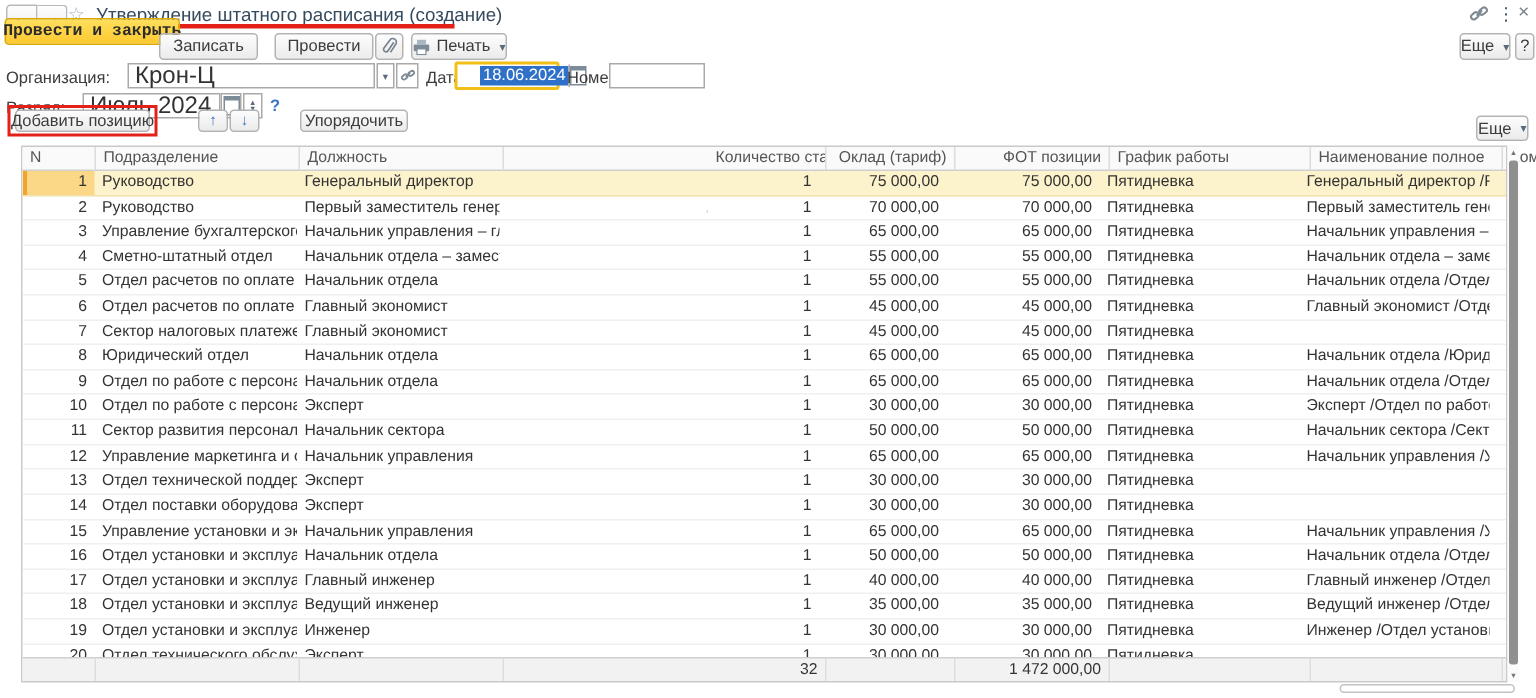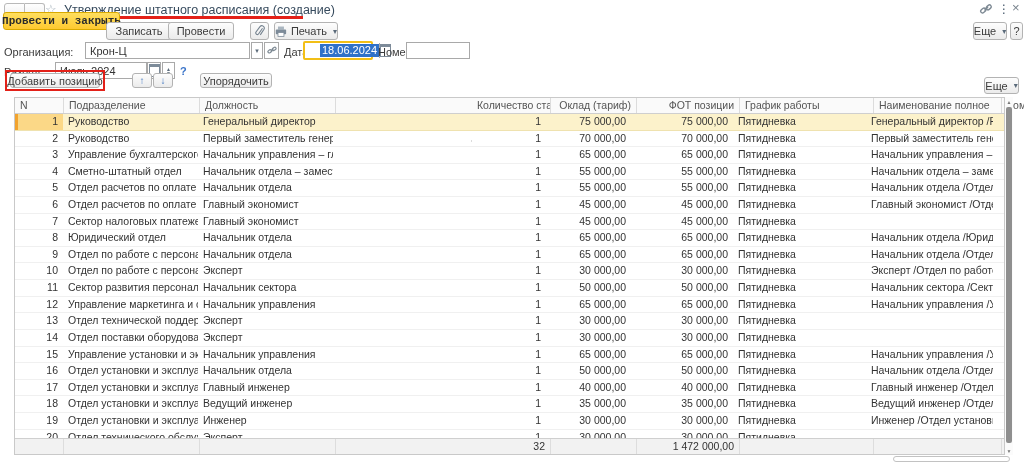--- a/index.html
+++ b/index.html
@@ -23,29 +23,29 @@
   .closex{left:1012px;top:0px;font-size:13px;color:#78838d;}
 
   
   .btn{border:1px solid #b3b3b3;border-radius:3px;background:linear-gradient(#fdfdfd,#ebebeb);
        font-size:11px;color:#3c3c3c;display:flex;align-items:center;justify-content:center;
        white-space:nowrap;gap:4px;}
   .btn-primary{background:linear-gradient(#ffdf5e,#fec930);border-color:#d9a900;font-weight:700;color:#2b2b2b;}
   .caret{font-size:8px;color:#5a6a7a;margin-left:2px;}
   .b-postclose{left:3px;top:12px;width:117px;height:18px;font-family:Liberation Mono, monospace;}
   .b-save{left:106px;top:22px;width:66px;height:18px;}
-  .b-post{left:168px;top:22px;width:66px;height:18px;}
+  .b-post{left:183px;top:22px;width:66px;height:18px;}
   .b-clip{left:250px;top:22px;width:19px;height:18px;}
   .b-print{left:274px;top:22px;width:64px;height:18px;}
   .b-more-top{left:973px;top:22px;width:34px;height:18px;}
   .b-help{left:1010px;top:22px;width:13px;height:18px;}
 
   
   .lbl{font-size:11px;color:#3c3c3c;white-space:nowrap;}
-  .input{border:1px solid #a9a9a9;background:#fff;font-size:11px;color:#333;
+  .input{border:1px solid #a9a9a9;background:#fff;font-size:16px;color:#333;
          display:flex;align-items:center;padding:0 4px;}
   .minibtn{border:1px solid #a9a9a9;background:#fff;display:flex;align-items:center;justify-content:center;
            font-size:7px;color:#5a6a7a;}
   .org-input{left:85px;top:42px;width:165px;height:17px;}
   .org-drop{left:251px;top:42px;width:12px;height:17px;}
   .org-link{left:264px;top:42px;width:15px;height:17px;}
   .date-wrap{left:303px;top:41px;width:70px;height:19px;border:2px solid #f2bf16;border-radius:2px;
              background:#fff;display:flex;align-items:stretch;}
   .date-text{flex:1;display:flex;align-items:center;padding-left:15px;}
   .date-sel{background:#2f71c8;color:#fff;font-size:11px;padding:0 2px;line-height:13px;}

